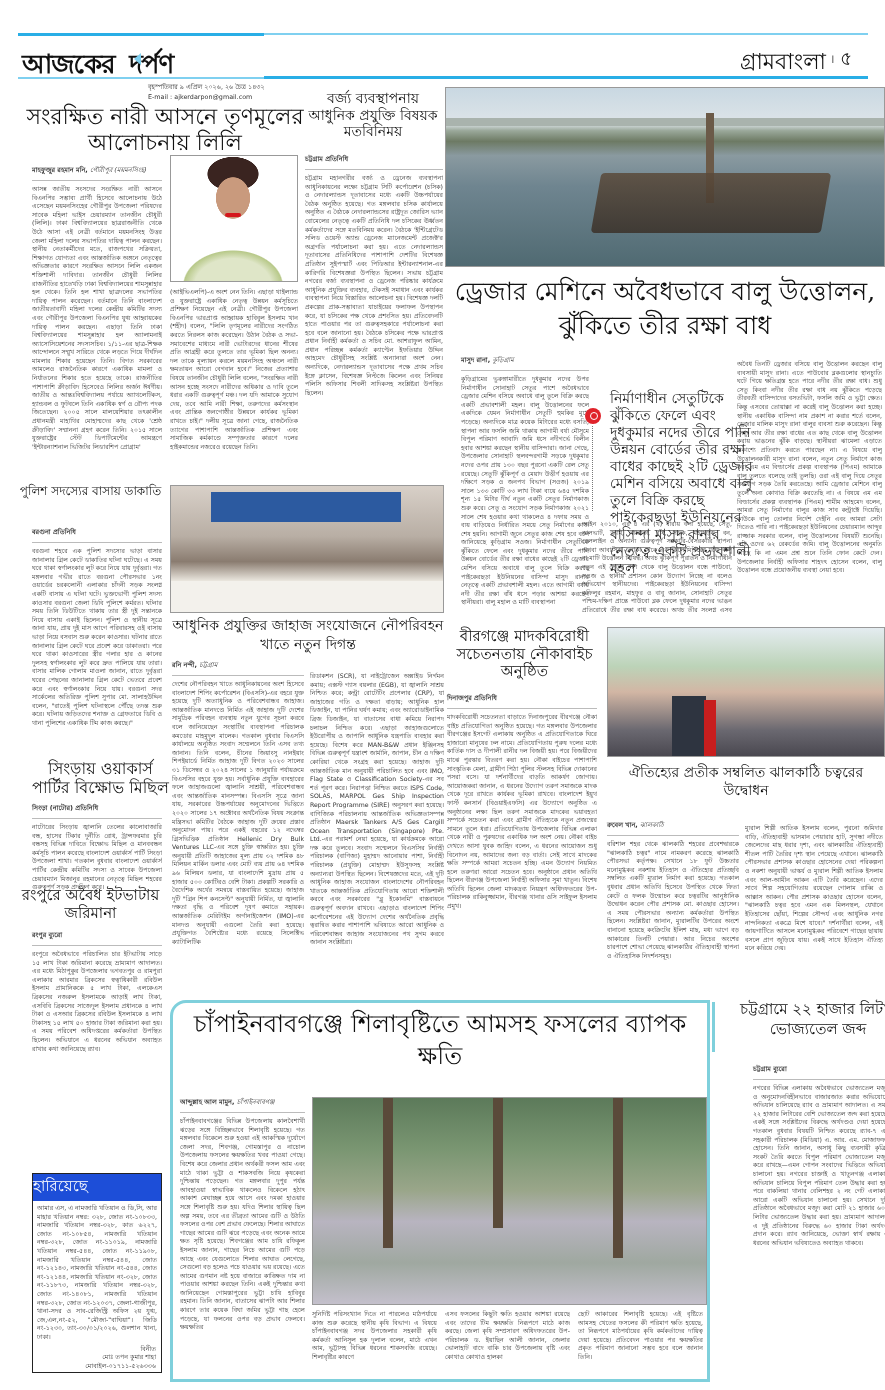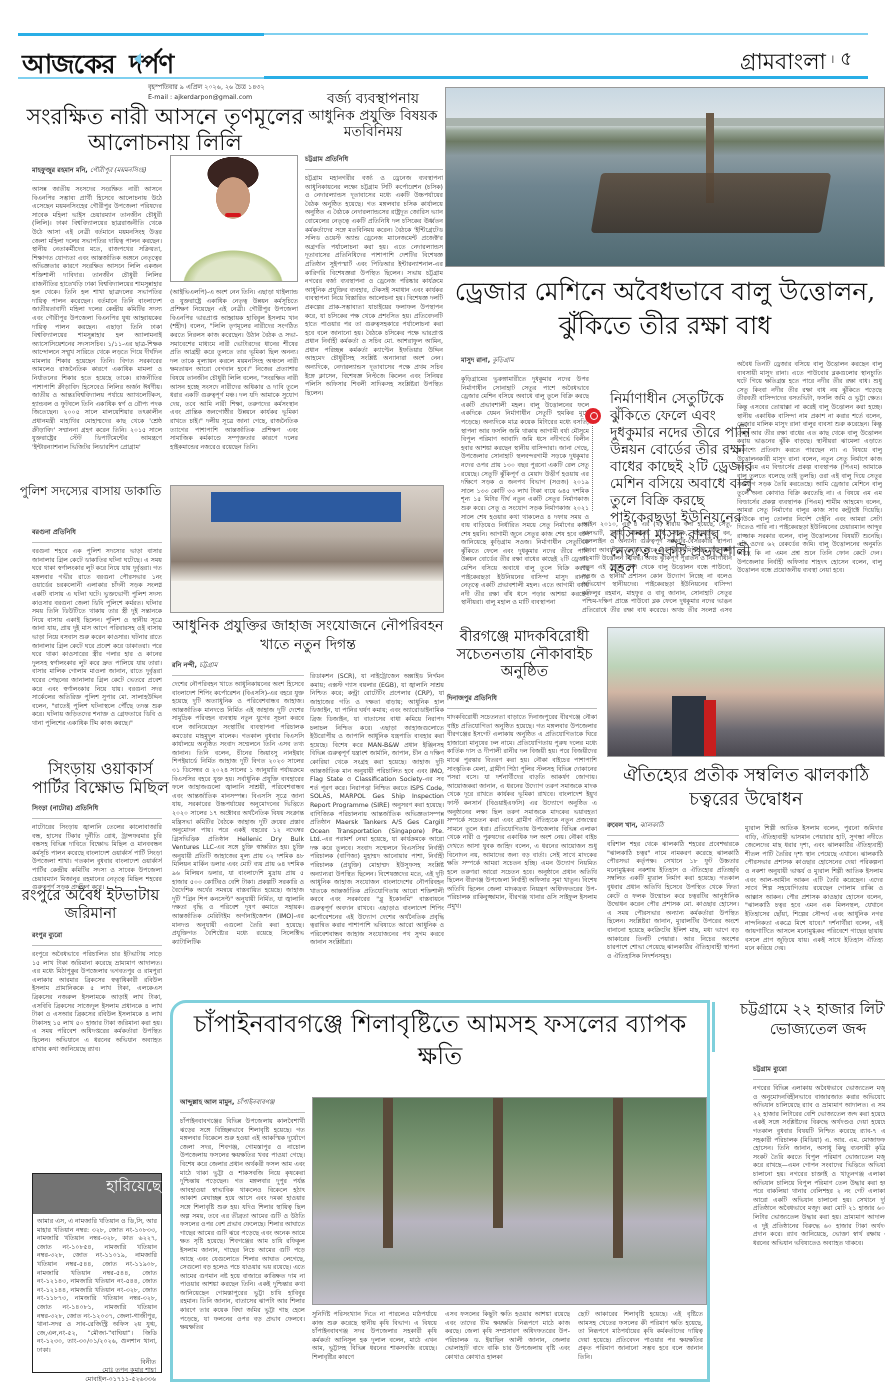--- a/index.html
+++ b/index.html
@@ -54,21 +54,21 @@
   .hail-photo .trunk { position: absolute; width: 10px; background: #5a4a3a; }
 
   
   .pin-icon { left: 585px; top: 408px; width: 16px; height: 16px; border-radius: 50%; background: #e0222a; }
   .pin-icon::after { content: ""; position: absolute; left: 5px; top: 4px; width: 6px; height: 6px; border-radius: 50%; border: 1.5px solid #fff; }
   .pin-dots { left: 592px; top: 426px; width: 1px; height: 85px; border-left: 1px dotted #777; }
   .pull-quote { left: 610px; top: 390px; width: 152px; font-size: 14px; line-height: 17px; color: #222; font-family: "DejaVu Serif", serif; }
 
   
   .lost-box { left: 32px; top: 1173px; width: 130px; height: 200px; border: 1px solid #222; }
-  .lost-head { background: #737373; color: #fff; text-align: right; font-family: "DejaVu Serif", serif; font-size: 15px; height: 40px; line-height: 24px; }
+  .lost-head { background: #1d4ed8; color: #fff; text-align: left; font-family: "DejaVu Serif", serif; font-size: 15px; height: 27px; line-height: 24px; }
   .lost-body { padding: 3px 4px; font-size: 6.3px; line-height: 8.6px; color: #333; text-align: justify; }
   .lost-sign { text-align: right; font-size: 6.3px; line-height: 8.6px; color: #333; padding-right: 5px; }
 
   
   .feature-frame { left: 170px; top: 1000px; width: 540px; height: 382px; border: 3px solid #7fd0dc; border-top-left-radius: 16px; border-right-width: 3px; border-top: 3px solid #7fd0dc; }
   .side-bar { left: 712px; top: 1002px; width: 3px; height: 50px; background: #7fd0dc; }
 </style>
 </head>
 <body>
 
@@ -151,21 +151,21 @@
 <div class="abs head" style="left:447px;top:628px;width:155px;font-size:15px;">বীরগঞ্জে মাদকবিরোধী সচেতনতায় নৌকাবাইচ অনুষ্ঠিত</div>
 <div class="abs" style="left:447px;top:693px;width:150px;">
   <div class="byline">দিনাজপুর প্রতিনিধি</div>
   <div class="body-text" style="height:280px;">মাদকবিরোধী সচেতনতা বাড়াতে দিনাজপুরের বীরগঞ্জে নৌকা বাইচ প্রতিযোগিতা অনুষ্ঠিত হয়েছে। গত মঙ্গলবার উপজেলার বীরগঞ্জের ইসগেট এলাকায় অনুষ্ঠিত এ প্রতিযোগিতাকে ঘিরে হাজারো মানুষের ঢল নামে। প্রতিযোগিতায় পুরুষ দলের মধ্যে কার্তিক দাস ও দীপালী রানীর দল বিজয়ী হয়। পরে বিজয়ীদের মাঝে পুরস্কার বিতরণ করা হয়। নৌকা বাইচের পাশাপাশি সাংস্কৃতিক মেলা, গ্রামীণ পিঠা পুলির স্টলসহ বিভিন্ন দোকানের পসরা বসে। যা দর্শনার্থীদের বাড়তি আকর্ষণ জোগায়। আয়োজকরা জানান, এ ধরনের উদ্যোগ তরুণ সমাজকে মাদক থেকে দূরে রাখতে কার্যকর ভূমিকা রাখবে। বাংলাদেশ ইয়ুথ ফার্স্ট কনসার্ন (বিওয়াইএফসি) এর উদ্যোগে অনুষ্ঠিত এ অনুষ্ঠানের লক্ষ্য ছিল তরুণ সমাজকে মাদকের ভয়াবহতা সম্পর্কে সচেতন করা এবং গ্রামীণ ঐতিহ্যকে নতুন প্রজন্মের সামনে তুলে ধরা। প্রতিযোগিতায় উপজেলার বিভিন্ন এলাকা থেকে নারী ও পুরুষদের একাধিক দল অংশ নেয়। নৌকা বাইচ দেখতে আসা যুবক জাহিদ বলেন, এ ধরনের আয়োজন শুধু বিনোদন নয়, আমাদের জন্য বড় বার্তা। সেই সাথে মাদকের ক্ষতি সম্পর্কে আমরা সচেতন হচ্ছি। এমন উদ্যোগ নিয়মিত হলে তরুণরা আরো সচেতন হবে। অনুষ্ঠানে প্রধান অতিথি ছিলেন বীরগঞ্জ উপজেলা নির্বাহী অফিসার সুমা খাতুন। বিশেষ অতিথি ছিলেন জেলা মাদকদ্রব্য নিয়ন্ত্রণ অধিদফতরের উপ-পরিচালক রাকিবুজ্জামান, বীরগঞ্জ থানার ওসি সাইফুল ইসলাম প্রমুখ।</div>
 </div>
 
 <div class="photo prayer-photo">
   <div class="plaque"></div>
   <div class="cloth"></div>
 </div>
-<div class="abs head" style="left:607px;top:763px;width:278px;font-size:18px;line-height:1.32;">ঐতিহ্যের প্রতীক সম্বলিত ঝালকাঠি চত্বরের উদ্বোধন</div>
+<div class="abs head" style="left:607px;top:763px;width:278px;font-size:14px;line-height:1.32;">ঐতিহ্যের প্রতীক সম্বলিত ঝালকাঠি চত্বরের উদ্বোধন</div>
 <div class="abs" style="left:607px;top:820px;width:132px;">
   <div class="byline"><span>রুবেল খান,</span> <i>ঝালকাঠি</i></div>
   <div class="body-text" style="height:150px;">বরিশাল শহর থেকে ঝালকাঠি শহরের প্রবেশদ্বারকে "ঝালকাঠি চত্বর" নামে নামকরণ করেছে ঝালকাঠি পৌরসভা কর্তৃপক্ষ। সেখানে ১৮ ফুট উচ্চতার মনোমুগ্ধকর নকশায় ইতিহাস ও ঐতিহ্যের প্রতিচ্ছবি সম্বলিত একটি ম্যুরাল নির্মাণ করা হয়েছে। গতকাল বুধবার প্রধান অতিথি হিসেবে উপস্থিত থেকে ফিতা কেটে ও ফলক উন্মোচন করে চত্বরটির আনুষ্ঠানিক উদ্বোধন করেন পৌর প্রশাসক মো. কাওছার হোসেন। এ সময় পৌরসভার অন্যান্য কর্মকর্তারা উপস্থিত ছিলেন। সংশ্লিষ্টরা জানান, ম্যুরালটির উপরের অংশে বানানো হয়েছে কংক্রিটের ইলিশ মাছ, মধ্য ভাগে বড় আকারের তিনটি পেয়ারা। আর নিচের অংশের চারপাশে শোভা পেয়েছে ঝালকাঠির ঐতিহ্যবাহী স্থাপনা ও ঐতিহাসিক নিদর্শনসমূহ।</div>
 </div>
 <div class="abs body-text" style="left:745px;top:824px;width:138px;height:165px;">ম্যুরাল শিল্পী আতিক ইসলাম বলেন, পুরনো জমিদার বাড়ি, ঐতিহ্যবাহী ভাসমান পেয়ারার হাট, সুগন্ধা নদীতে জেলেদের মাছ ধরার দৃশ্য, এবং ঝালকাঠির ঐতিহ্যবাহী শীতল পাটি তৈরির দৃশ্য স্থান পেয়েছে এখানে। ঝালকাঠি পৌরসভার প্রশাসক কাওছার হোসেনের দেয়া পরিকল্পনা ও নকশা অনুযায়ী ভাস্কর্য ও ম্যুরাল শিল্পী আতিক ইসলাম এবং আল-আমীন আকন এটি তৈরি করেছেন। এদের সাথে শিল্প সহযোগিতায় রয়েছেন গোলাম রাব্বি ও আক্কাস আকন। পৌর প্রশাসক কাওছার হোসেন বলেন, "ঝালকাঠি চত্বর হবে এমন এক মিলনস্থল, যেখানে ইতিহাসের ছোঁয়া, শিল্পের সৌন্দর্য এবং আধুনিক নগর নান্দনিকতা একত্রে মিশে যাবে।" দর্শনার্থীরা বলেন, এই জায়গাটিতে আসলে মনোমুগ্ধকর পরিবেশে গাছের ছায়ায় বসলে প্রাণ জুড়িয়ে যায়। একই সাথে ইতিহাস ঐতিহ্য মনে করিয়ে দেয়।</div>
 
 <div class="abs lost-box">
   <div class="lost-head">হারিয়েছে</div>
   <div class="lost-body">আমার এস, এ নামজারি খতিয়ান ও ডি,সি, আর মাহার খতিয়ান নম্বর: ৩২৮, জোত নং-১০৮৩৩, নামজারি খতিয়ান নম্বর-৩২৮, কাত ৬২২৭, জোত নং-১০৮৫৪, নামজারি খতিয়ান নম্বর-৩২৮, জোত নং-১১০১৯, নামজারি খতিয়ান নম্বর-৫৪৪, জোত নং-১১৯০৮, নামজারি খতিয়ান নম্বর-৫৪৪, জোত নং-১২১৪৩, নামজারি খতিয়ান নং-৫৪৪, জোত নং-১২১৪৪, নামজারি খতিয়ান নং-৩২৮, জোত নং-১১৮৭৩, নামজারি খতিয়ান নম্বর-৩২৮, জোত নং-১৪০৮১, নামজারি খতিয়ান নম্বর-৩২৮, জোত নং-১২০৩৭, জেলা-গাজীপুর, থানা-সদর ও সাব-রেজিস্ট্রি অফিস ২য় যুগ্ম, জে,এল,নং-৫২, "মৌজা-"বাঘিয়া"। জিডি নং-১২৩০, তাং-৩০/০১/২০২৬, গুলশান থানা, ঢাকা।</div>
   <div class="lost-sign">বিনীত</div>

